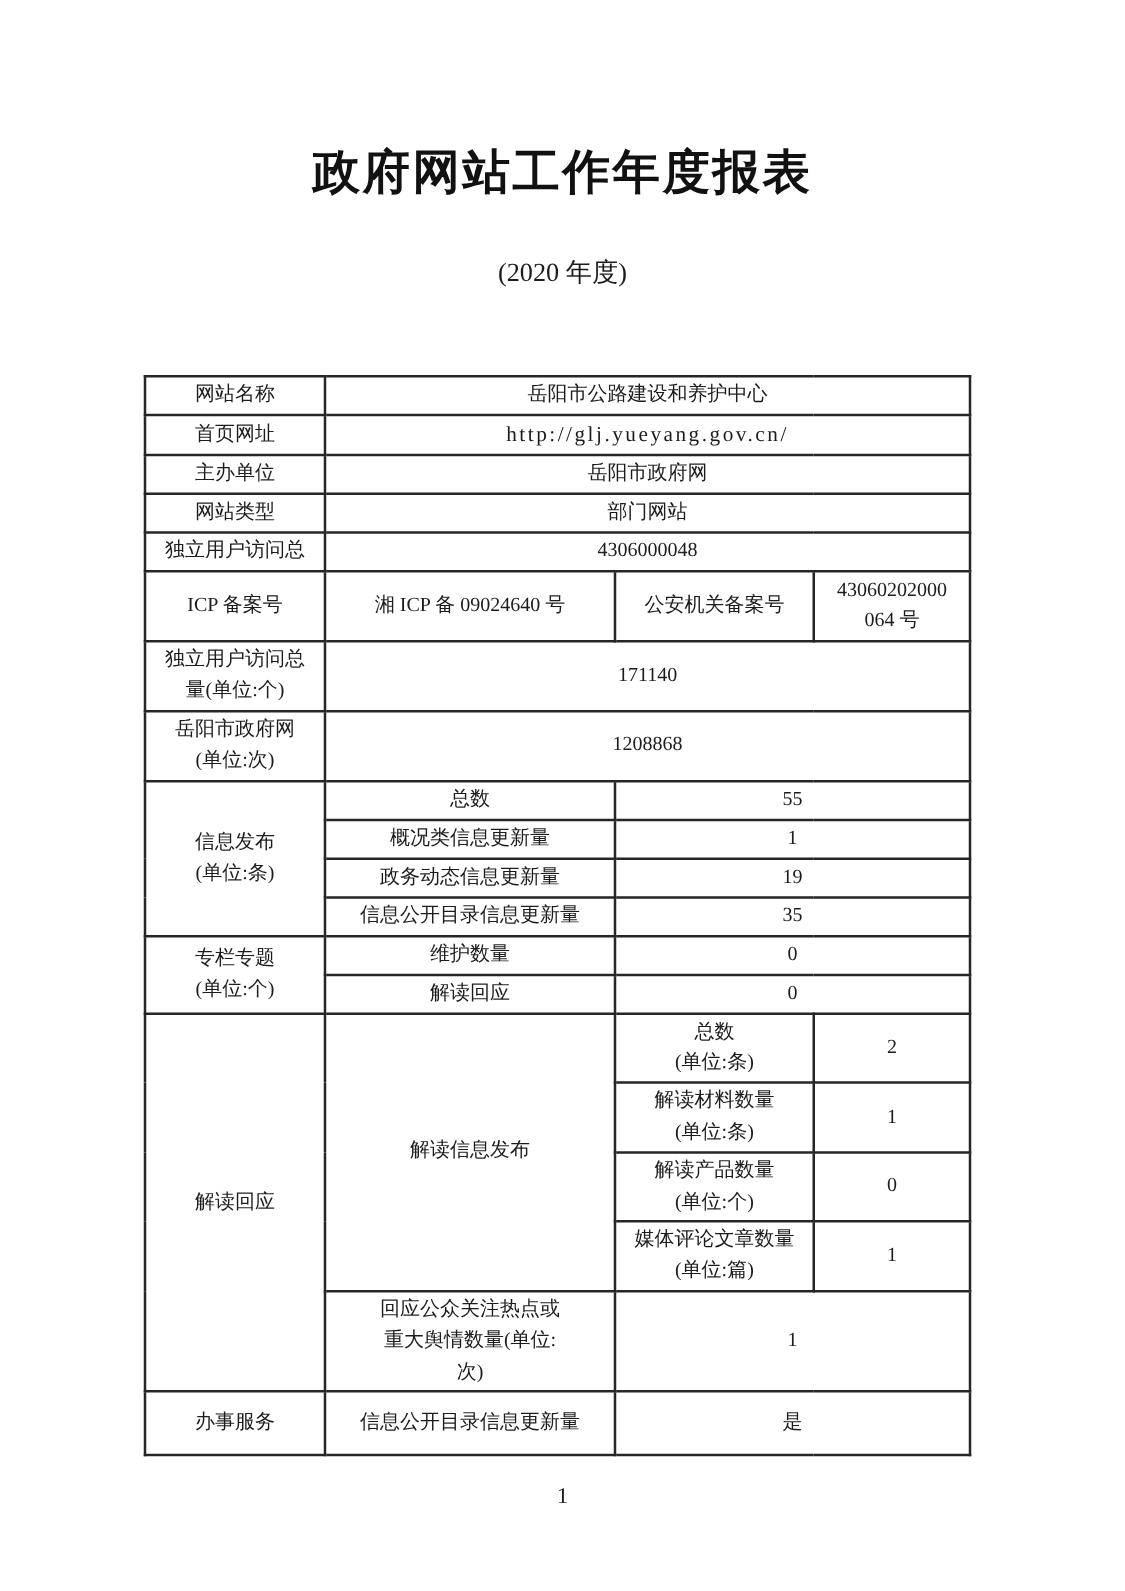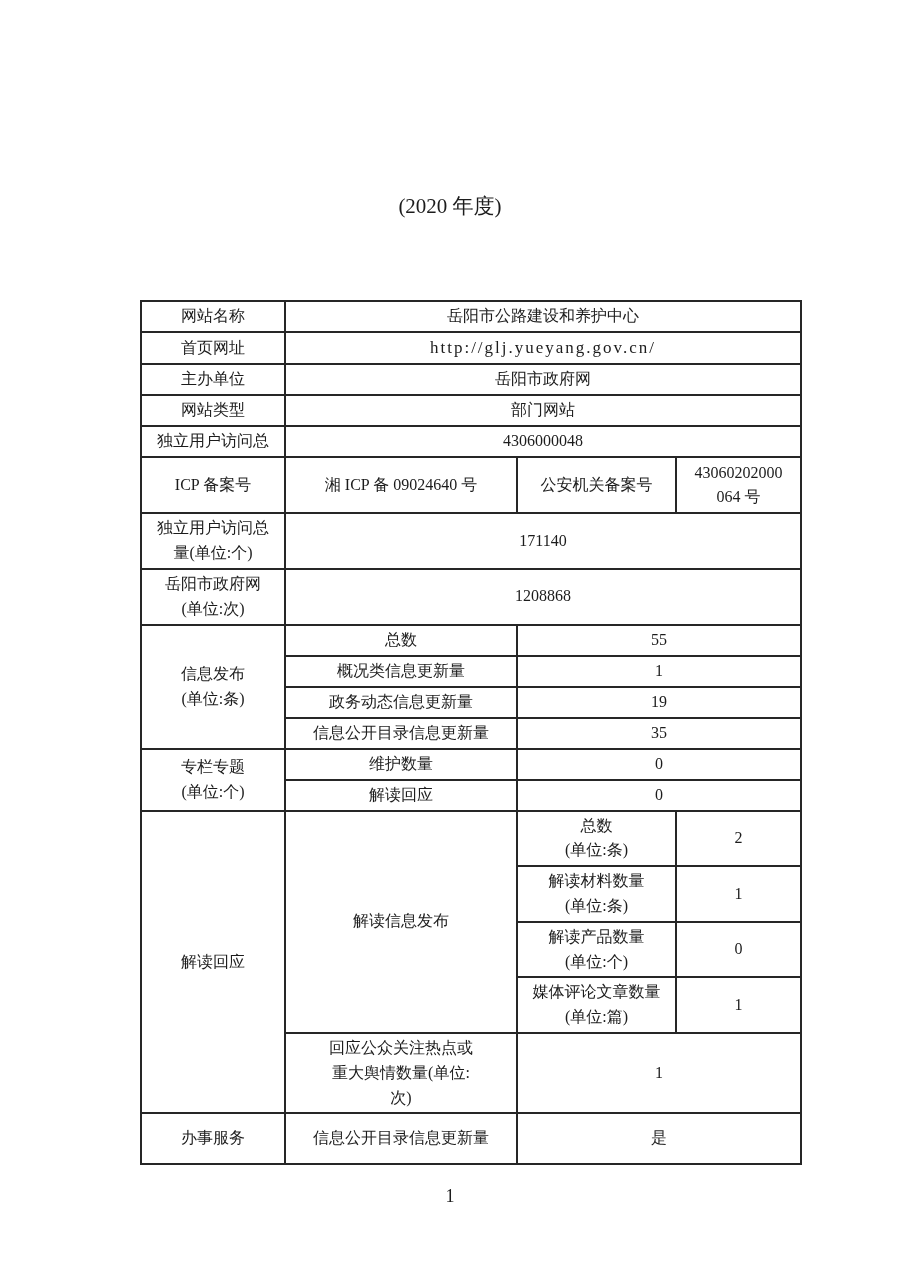--- a/index.html
+++ b/index.html
@@ -20,40 +20,40 @@
     width: 100%;
     text-align: center;
     font-size: 38px;
     font-weight: 700;
     letter-spacing: 2px;
     color: #111111;
     font-family: "Liberation Serif", serif;
   }
   .doc-subtitle {
     position: absolute;
-    top: 192px;
+    top: 204px;
     left: 0;
     width: 100%;
     text-align: center;
     font-size: 21px;
     font-weight: 400;
     color: #1c1c1c;
   }
   .filing-unit {
     position: absolute;
     top: 271px;
     left: 128px;
     font-size: 17px;
     font-weight: 700;
     color: #111111;
   }
   table.report {
     position: absolute;
     top: 300px;
-    left: 140px;
+    left: 115px;
     width: 660px;
     border-collapse: collapse;
     table-layout: fixed;
     font-size: 16px;
   }
   table.report td {
     border: 2px solid #262626;
     text-align: center;
     vertical-align: middle;
     padding: 2px 6px;
@@ -79,20 +79,21 @@
     text-align: center;
     font-size: 18px;
     color: #1c1c1c;
   }
 </style>
 </head>
 <body>
 
 <div class="page">
 
+  <div class="doc-title">政府网站工作年度报表</div>
   <div class="doc-subtitle">(2020 年度)</div>
 
   <table class="report">
     <colgroup>
       <col style="width:144px">
       <col style="width:232px">
       <col style="width:159px">
       <col style="width:125px">
     </colgroup>
     <tbody>

